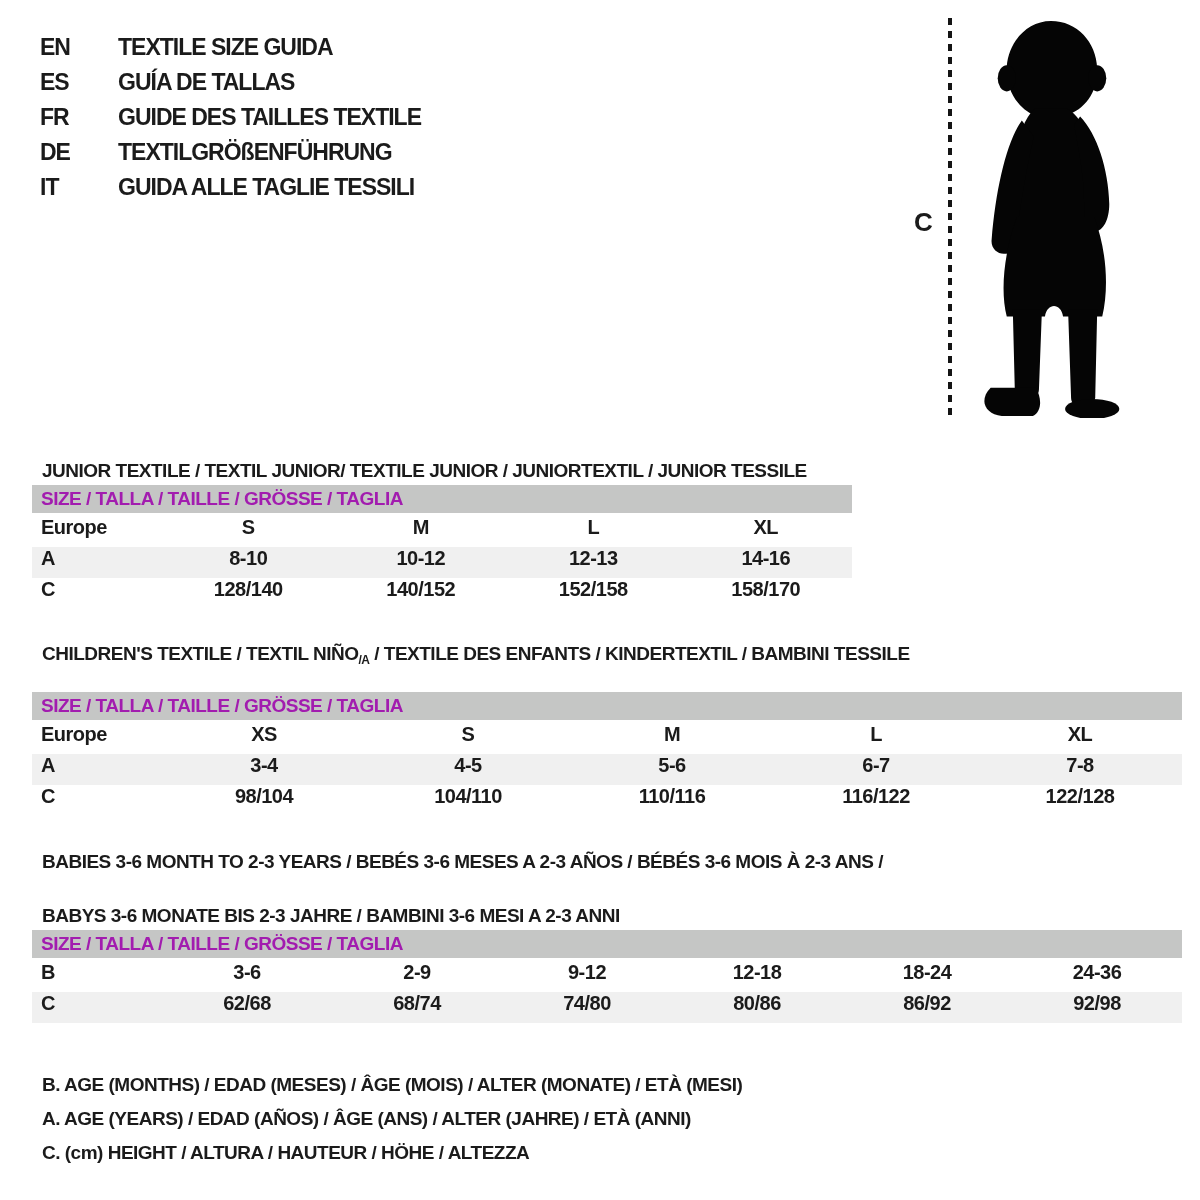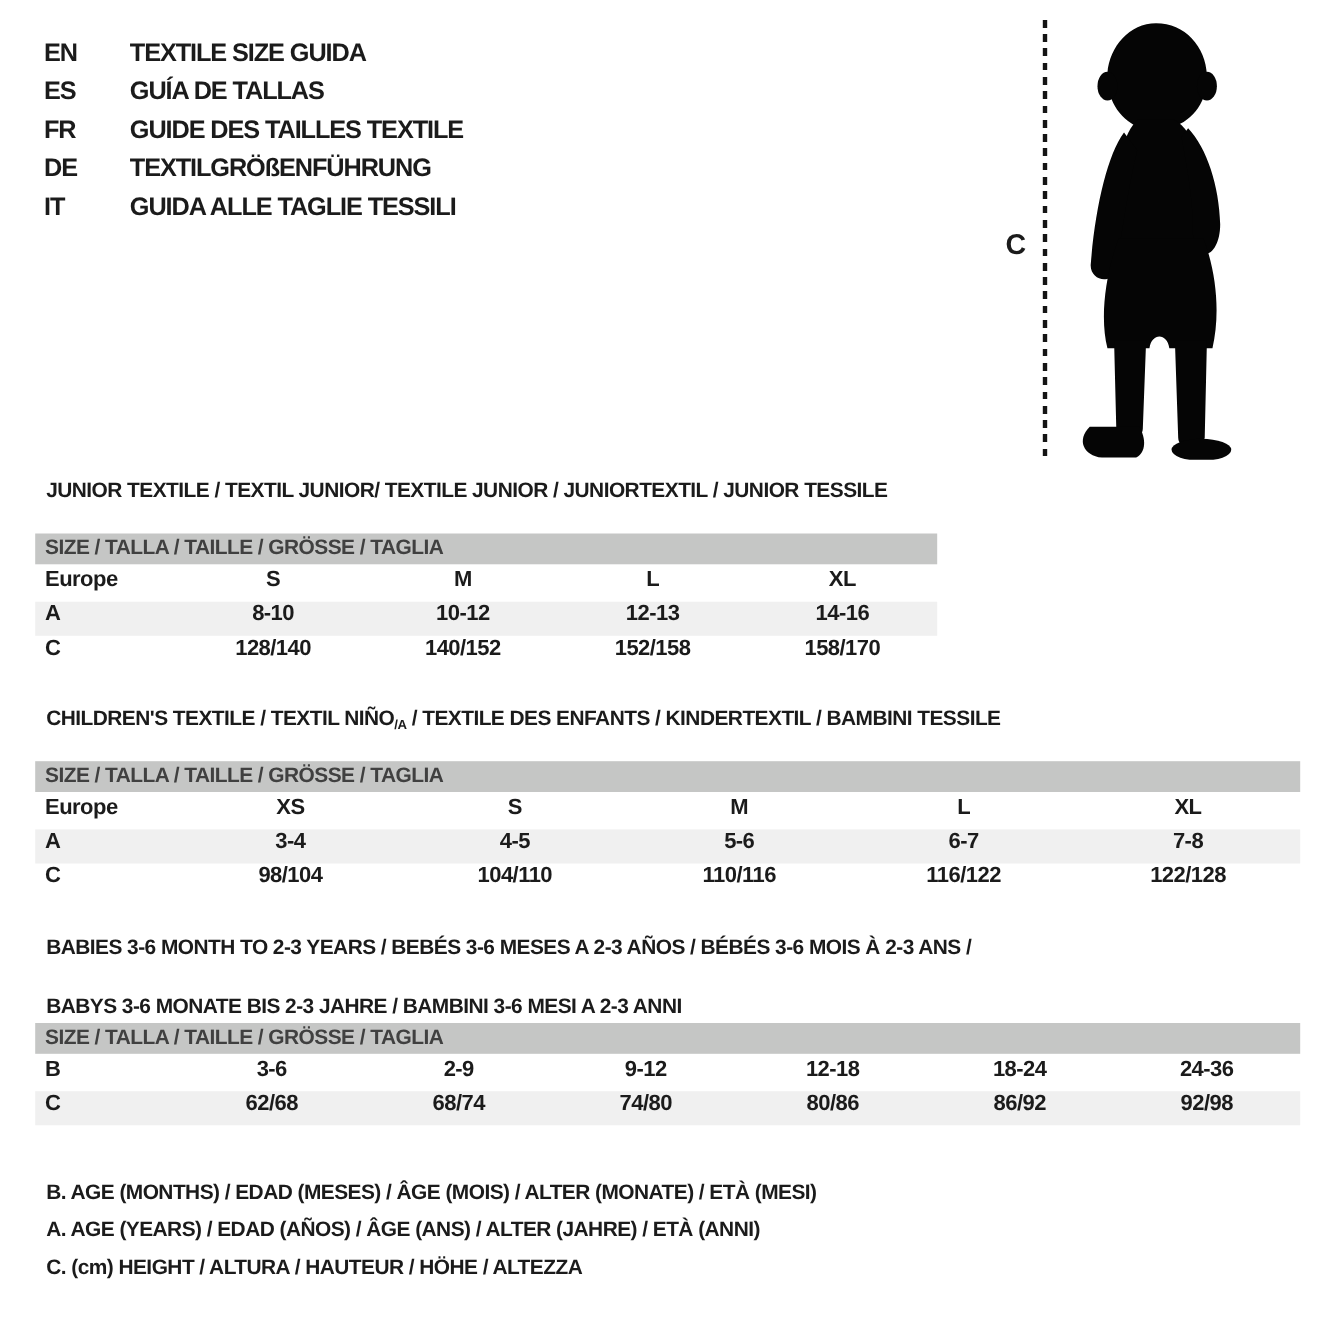--- a/index.html
+++ b/index.html
@@ -41,21 +41,21 @@
   }
   .sub-a { font-size: 12px; vertical-align: -4px; letter-spacing: -0.5px; }
 
   
   .sg-table { position: absolute; left: 32px; }
   .sg-table .thead {
     background: #c5c6c5;
     height: 28px; line-height: 28px;
     padding-left: 9px;
     font-size: 19px; letter-spacing: -0.5px;
-    color: #404040;
+    color: #a21caf;
   }
   .sg-table .tbody { margin-top: 3px; }
   .trow { display: flex; height: 31px; align-items: flex-start; font-size: 20px; letter-spacing: -0.5px; }
   .trow.alt { background: #f0f0f0; }
   .tlabel { width: 130px; padding-left: 9px; }
   .tval { flex: 1; text-align: center; }
 
   .w-junior { width: 820px; }
   .w-wide { width: 1150px; }
 
@@ -100,21 +100,21 @@
     <path d="M66,92 C52,104 46,132 46,172 L46,218 L124,218 L124,172 C124,132 118,104 98,92 Z"></path>
     <path d="M53,104 C38,124 27,172 23,222 C21,236 38,242 45,231 C51,196 57,152 65,120 Z"></path>
     <path d="M111,100 C128,118 139,152 140,187 C140,207 130,219 121,212 C113,205 116,188 114,166 C112,144 107,120 105,108 Z"></path>
     <path d="M48,200 C36,233 31,272 38,299 L76,299 C78,285 92,285 94,299 L133,299 C140,269 137,232 125,200 Z"></path>
     <path d="M44,292 L73,292 L70,372 C70,384 46,384 46,372 Z"></path>
     <path d="M22,370 C10,382 16,396 33,398 L64,398 C73,393 73,381 67,370 Z"></path>
     <path d="M99,292 L128,292 L126,380 C124,392 102,392 102,380 Z"></path>
     <ellipse cx="123" cy="391" rx="27" ry="10"></ellipse>
   </svg>
 
-  <div class="section-title" style="top:436px">JUNIOR TEXTILE / TEXTIL JUNIOR/ TEXTILE JUNIOR / JUNIORTEXTIL / JUNIOR TESSILE</div>
+  <div class="section-title" style="top:460px">JUNIOR TEXTILE / TEXTIL JUNIOR/ TEXTILE JUNIOR / JUNIORTEXTIL / JUNIOR TESSILE</div>
   <div class="sg-table w-junior" style="top:485px">
     <div class="thead">SIZE / TALLA / TAILLE / GRÖSSE / TAGLIA</div>
     <div class="tbody">
       <div class="trow">
         <span class="tlabel">Europe</span>
         <span class="tval">S</span>
         <span class="tval">M</span>
         <span class="tval">L</span>
         <span class="tval">XL</span>
       </div>

